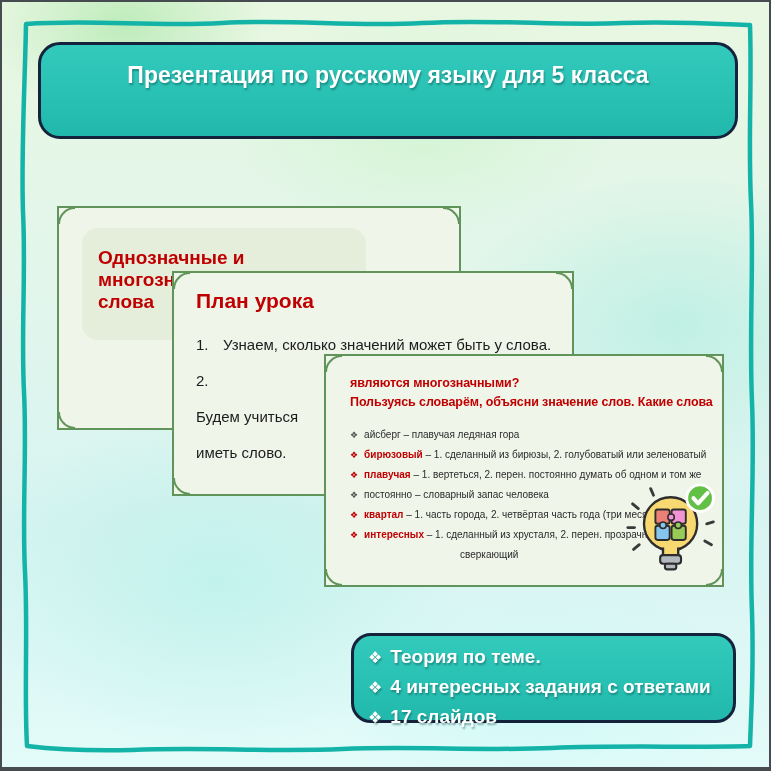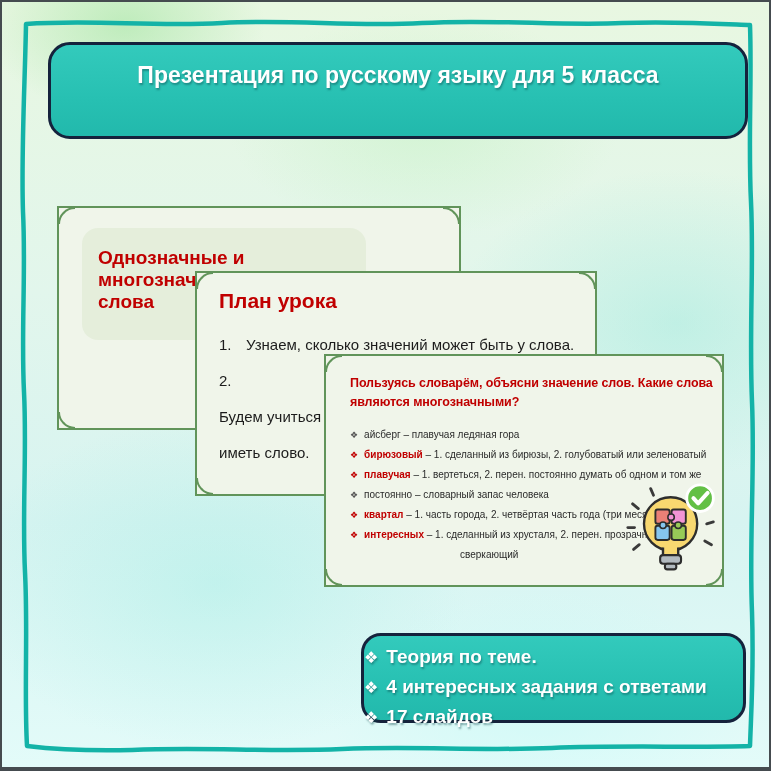--- a/index.html
+++ b/index.html
@@ -25,49 +25,48 @@
 
   
   .teal-box {
     position:absolute;
     background: linear-gradient(180deg, #33cabc 0%, #27c0b2 60%, #22b9ac 100%);
     border: 3px solid #15223c;
     box-sizing: border-box;
     color:#fff;
     font-weight:bold;
     text-shadow: 1px 2px 2px rgba(10,70,75,.45);
-    margin-left: 10px;
   }
   .header-box {
     left:36px; top:40px; width:700px; height:97px;
     border-radius:22px;
     text-align:center;
     font-size:23px; line-height:35px;
     padding-top:13px;
   }
   .header-box .line { display:block; }
 
   .footer-box {
     left:349px; top:631px; width:385px; height:90px;
     border-radius:20px;
     font-size:19px; line-height:29px;
-    padding:6px 8px 0 0;
+    padding:6px 8px 0 14px;
   }
   .footer-row { white-space:nowrap; }
   .footer-row .fb { margin-right:8px; font-size:16px; }
 
   
   .slide {
     position:absolute;
     background:#f0f5ea;
     border:2px solid #61945a;
     box-sizing:border-box;
   }
   .slide1 { left:55px;  top:204px; width:404px; height:224px; z-index:1; }
-  .slide2 { left:193px; top:269px; width:402px; height:225px; z-index:2; }
+  .slide2 { left:170px; top:269px; width:402px; height:225px; z-index:2; }
   .slide3 { left:322px; top:352px; width:400px; height:233px; z-index:3; }
 
   
   .arc { position:absolute; width:15px; height:15px; pointer-events:none; }
   .arc.tl { top:-1px; left:-1px;  border-top:2px solid #61945a;    border-left:2px solid #61945a;  border-top-left-radius:100%; }
   .arc.tr { top:-1px; right:-1px; border-top:2px solid #61945a;    border-right:2px solid #61945a; border-top-right-radius:100%; }
   .arc.bl { bottom:-1px; left:-1px;  border-bottom:2px solid #61945a; border-left:2px solid #61945a;  border-bottom-left-radius:100%; }
   .arc.br { bottom:-1px; right:-1px; border-bottom:2px solid #61945a; border-right:2px solid #61945a; border-bottom-right-radius:100%; }
 
   
@@ -154,22 +153,22 @@
     </div>
   </div>
 
   <div class="slide slide3">
     <i class="arc tl"></i>
     <i class="arc tr"></i>
     <i class="arc bl"></i>
     <i class="arc br"></i>
 
     <h3 class="s3-title">
+      <span class="line">являются многозначными?</span>
       <span class="line">Пользуясь словарём, объясни значение слов. Какие слова</span>
-      <span class="line">являются многозначными?</span>
     </h3>
 
     <div class="entries">
       <div class="entry">
         <span class="blt">❖</span><span class="term">айсберг</span> <span class="def">– плавучая ледяная гора</span>
       </div>
       <div class="entry em">
         <span class="blt">❖</span><span class="term">бирюзовый</span> <span class="def">– 1. сделанный из бирюзы, 2. голубоватый или зеленоватый</span>
       </div>
       <div class="entry em">

